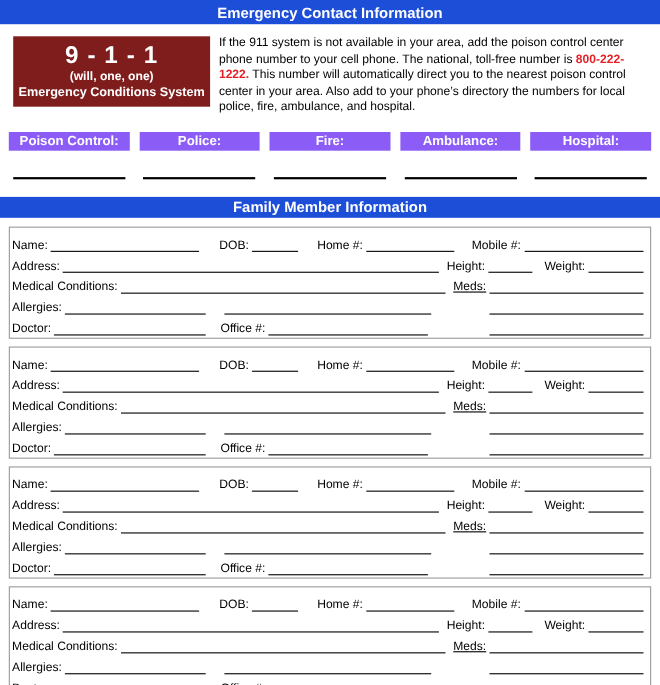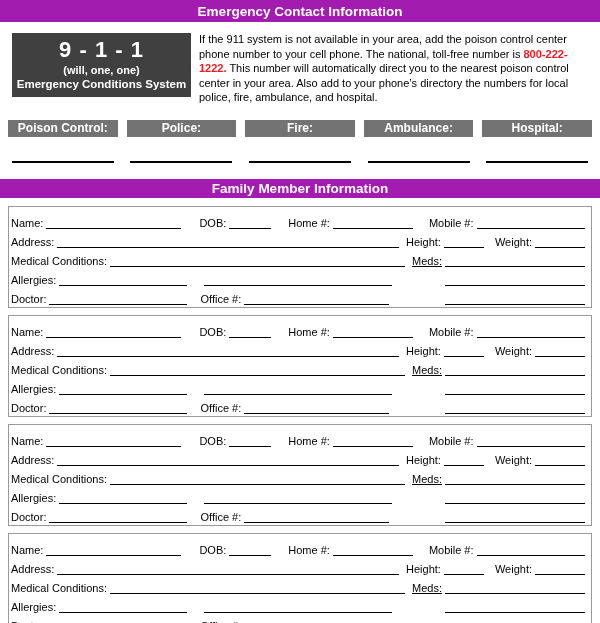--- a/index.html
+++ b/index.html
@@ -4,21 +4,21 @@
 <style>
   * { box-sizing: border-box; }
   html, body { margin: 0; padding: 0; }
   body {
     width: 600px; height: 623px; overflow: hidden;
     background: #fff;
     font-family: "Liberation Sans", sans-serif;
     color: #000;
   }
   .bar {
-    background: #a21caf; color: #fff;
+    background: #1d4ed8; color: #fff;
     font-weight: bold; font-size: 13.5px;
     text-align: center;
     display: flex; align-items: center; justify-content: center;
   }
   .top-bar { height: 22px; }
   .family-bar { height: 19px; margin-top: 16px; }
 
   
   .intro { display: flex; padding: 11px 8px 0 12px; }
   .box911 {
@@ -32,21 +32,21 @@
   .box911 .cap  { font-size: 11.5px; line-height: 15px; }
   .intro .para {
     margin: -1px 0 0 8px; width: 394px;
     font-size: 11px; line-height: 14.6px;
   }
   .phone-red { font-weight: bold; color: #e41f25; }
 
   
   .contact-row { display: flex; gap: 9px; padding: 0 8px; margin-top: 15px; }
   .contact-row .cbox {
-    flex: 1; height: 17px; background: #737373; color: #fff;
+    flex: 1; height: 17px; background: #8b5cf6; color: #fff;
     font-weight: bold; font-size: 12px;
     display: flex; align-items: center; justify-content: center;
   }
   .contact-lines { display: flex; gap: 9px; padding: 0 8px; margin-top: 24px; }
   .contact-lines .cell { flex: 1; display: flex; justify-content: center; }
   .contact-lines .uline { width: 93%; height: 2px; background: #000; }
 
   
   .members { padding: 0 8px; margin-top: 8px; }
   .member {
@@ -72,21 +72,21 @@
   .ml17 { margin-left: 17px; margin-top: 36px; } .ml18 { margin-left: 18px; }
 </style>
 </head>
 <body>
 
 <div class="bar top-bar">
   <span>Emergency Contact Information</span>
 </div>
 
 <div class="intro">
-  <div class="box911" style="background: #404040; color: rgb(255, 255, 255);">
+  <div class="box911" style="background: #7f1d1d; color: rgb(255, 255, 255);">
     <div class="num">9 - 1 - 1</div>
     <div class="sub">(will, one, one)</div>
     <div class="cap">Emergency Conditions System</div>
   </div>
   <div class="para"><span>If the 911 system is not available in your area, add the poison control center phone number to your cell phone. The national, toll-free number is </span><span class="phone-red" style="color: rgb(228, 31, 37);">800-222-1222.</span><span> This number will automatically direct you to the nearest poison control center in your area. Also add to your phone’s directory the numbers for local police, fire, ambulance, and hospital.</span></div>
 </div>
 
 <div class="contact-row">
   <div class="cbox">Poison Control:</div>
   <div class="cbox">Police:</div>

